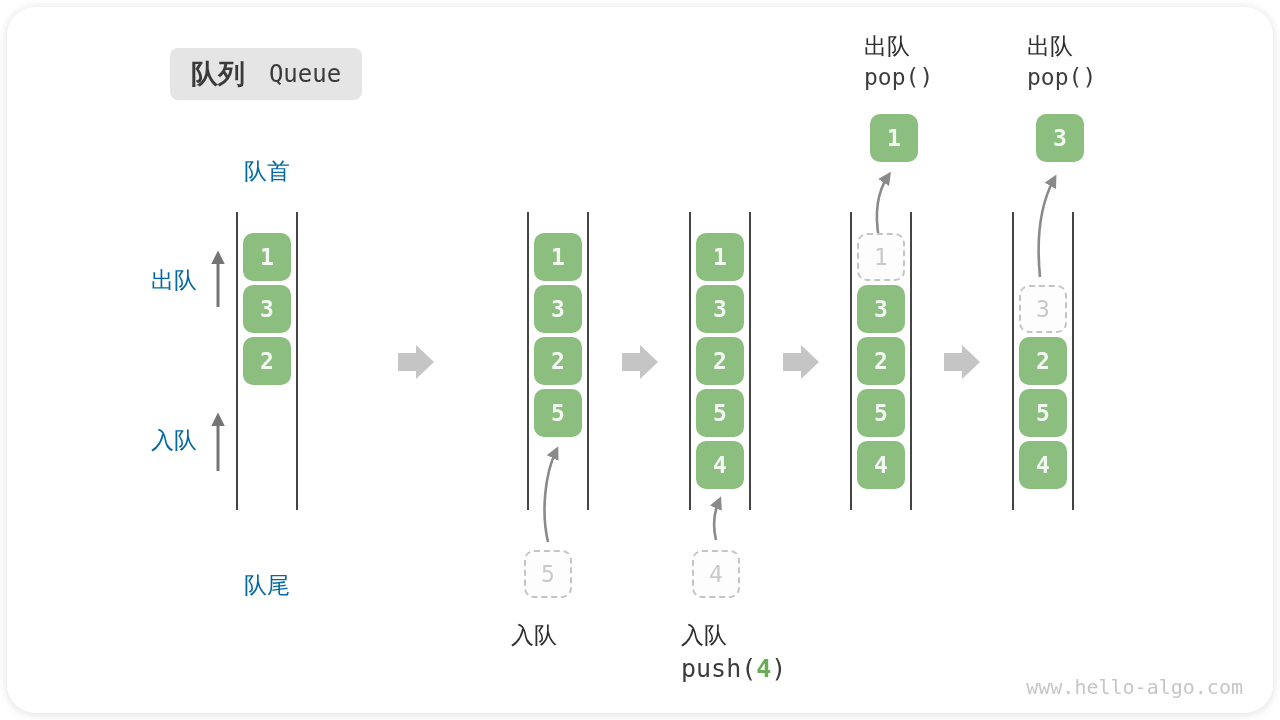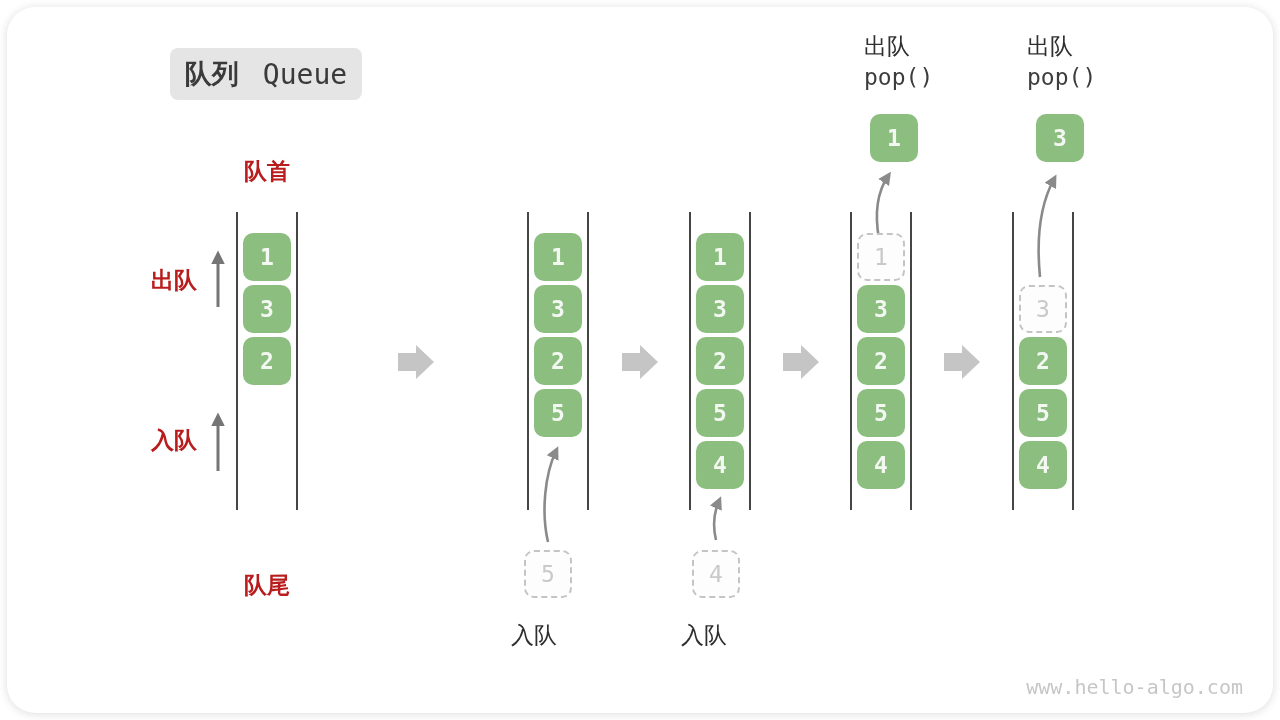--- a/index.html
+++ b/index.html
@@ -13,23 +13,23 @@
     background:#ffffff; border-radius:28px;
     box-shadow:0 1px 10px rgba(0,0,0,0.14);
   }
 
   .title-box {
     position:absolute; left:170px; top:48px; width:192px; height:52px;
     background:#e5e5e5; border-radius:8px;
     display:flex; align-items:center; justify-content:center; gap:24px;
   }
   .title-zh { font-size:27px; font-weight:700; color:#3a3a3a; }
-  .title-en { font-family:"DejaVu Sans Mono", monospace; font-size:28px; color:#3a3a3a; }
+  .title-en { font-family:"DejaVu Sans Mono", monospace; font-size:24px; color:#3a3a3a; }
 
-  .cjk-label { position:absolute; font-size:23px; font-weight:700; color:#b91c1c; white-space:nowrap; }
+  .cjk-label { position:absolute; font-size:23px; font-weight:400; color:#0369a1; white-space:nowrap; }
   .centered { width:62px; text-align:center; }
 
   .vline { position:absolute; top:212px; height:298px; width:2px; background:#454545; }
 
   .cell {
     position:absolute; width:48px; height:48px; border-radius:10px;
     background:#8CBE80; color:#f4f8f2;
     font-family:"DejaVu Sans Mono", monospace; font-size:23px; font-weight:700;
     display:flex; align-items:center; justify-content:center;
   }
@@ -118,20 +118,21 @@
     <div class="vline" style="left:689px;"></div>
     <div class="vline" style="left:749px;"></div>
     <div class="cell" style="left:696px; top:233px;">1</div>
     <div class="cell" style="left:696px; top:285px;">3</div>
     <div class="cell" style="left:696px; top:337px;">2</div>
     <div class="cell" style="left:696px; top:389px;">5</div>
     <div class="cell" style="left:696px; top:441px;">4</div>
     <div class="cell ghost" style="left:692px; top:550px;">4</div>
     <div class="op-bottom" style="left:681px; top:619px;">
       <div class="zh">入队</div>
+      <div class="code"><span>push(</span><span class="arg">4</span><span>)</span></div>
     </div>
   </div>
 
   <div>
     <div class="vline" style="left:850px;"></div>
     <div class="vline" style="left:910px;"></div>
     <div class="op-top" style="left:864px; top:31px;">
       <div class="zh">出队</div>
       <div class="code">pop()</div>
     </div>

